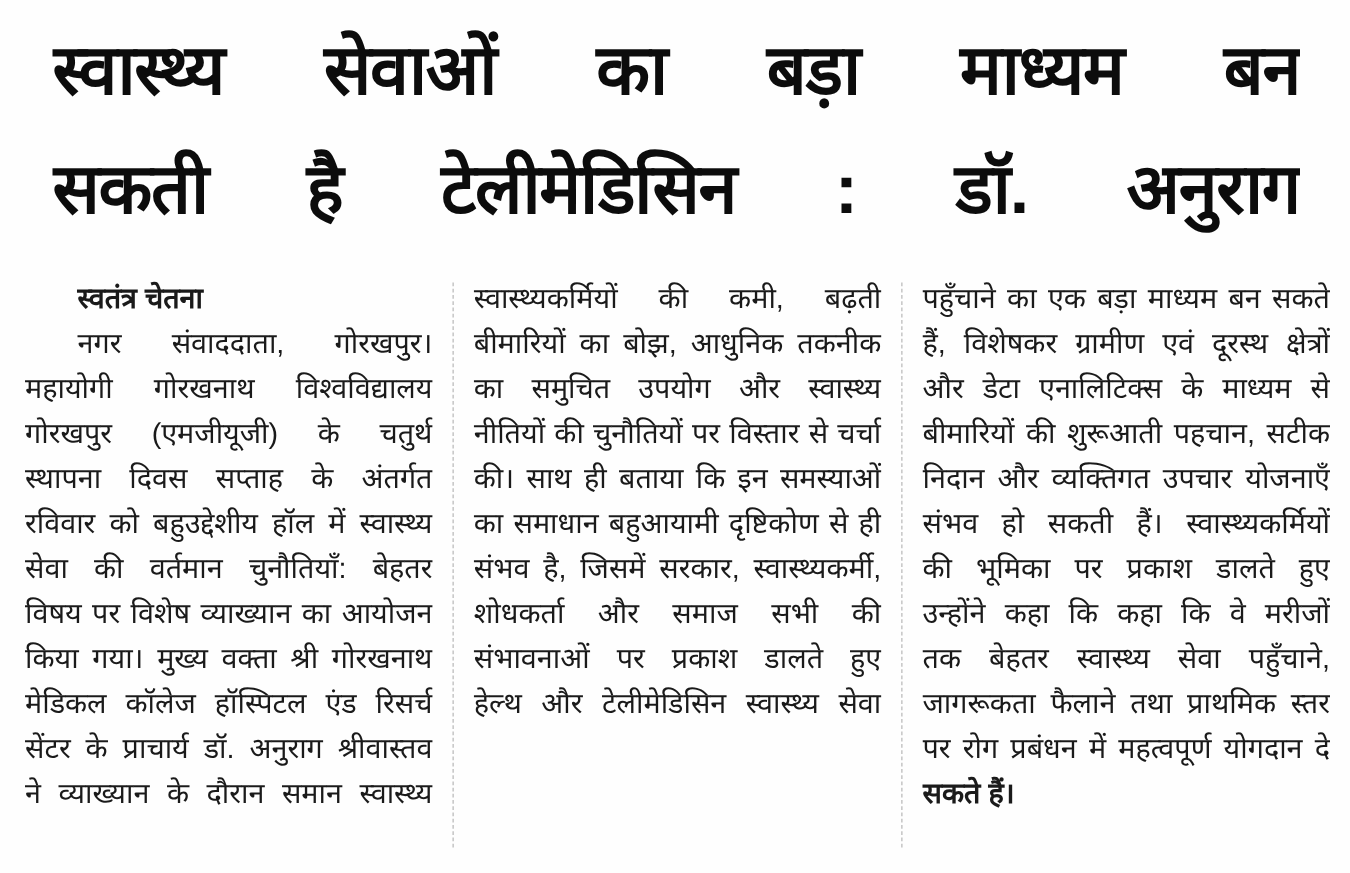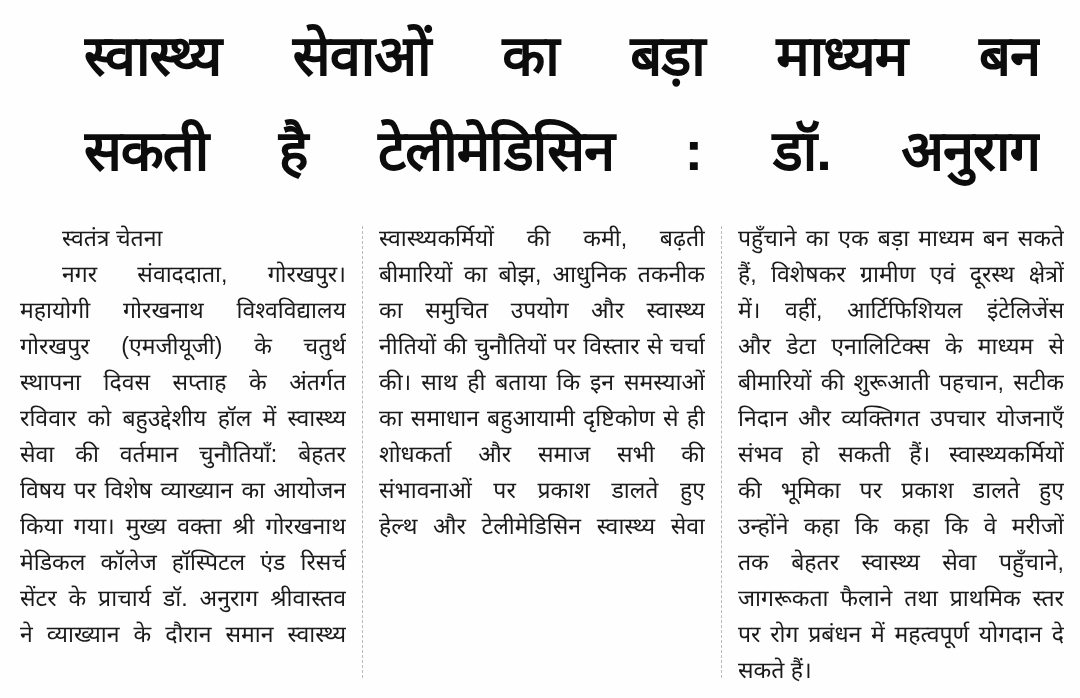--- a/index.html
+++ b/index.html
@@ -12,21 +12,20 @@
   .page {
     position: relative;
     width: 1080px; height: 698px;
     background: #fefefe;
     color: #161616;
     overflow: hidden;
   }
   
   .headline {
     padding: 8px 40px 0 42px;
-    margin-left: 42px;
   }
   .hl {
     font-size: 56px;
     font-weight: 800;
     letter-spacing: -1px;
     line-height: 95px;
     color: #0c0c0c;
     text-align: justify;
     text-align-last: justify;
     height: 95px;
@@ -53,21 +52,21 @@
   .line {
     font-size: 23px;
     line-height: 36px;
     height: 36px;
     overflow: hidden;
     color: #1a1a1a;
     text-align: justify;
     text-align-last: justify;
   }
   .indent { padding-left: 42px; }
-  .noj { text-align: center; text-align-last: left; }
+  .noj { text-align: center; text-align-last: left; font-weight: bold; }
 </style>
 </head>
 <body>
 
 <div class="page">
 
   <header class="headline">
     <div class="hl">स्वास्थ्य सेवाओं का बड़ा माध्यम बन</div>
     <div class="hl">सकती है टेलीमेडिसिन : डॉ. अनुराग</div>
   </header>
@@ -91,31 +90,31 @@
 
     <div class="rule"></div>
 
     <div class="col">
       <div class="line">स्वास्थ्यकर्मियों की कमी, बढ़ती</div>
       <div class="line">बीमारियों का बोझ, आधुनिक तकनीक</div>
       <div class="line">का समुचित उपयोग और स्वास्थ्य</div>
       <div class="line">नीतियों की चुनौतियों पर विस्तार से चर्चा</div>
       <div class="line">की। साथ ही बताया कि इन समस्याओं</div>
       <div class="line">का समाधान बहुआयामी दृष्टिकोण से ही</div>
+      <div class="line">संभव है, जिसमें सरकार, स्वास्थ्यकर्मी,</div>
       <div class="line">शोधकर्ता और समाज सभी की</div>
       <div class="line">संभावनाओं पर प्रकाश डालते हुए</div>
       <div class="line">हेल्थ और टेलीमेडिसिन स्वास्थ्य सेवा</div>
     </div>
 
     <div class="rule"></div>
 
     <div class="col">
       <div class="line">पहुँचाने का एक बड़ा माध्यम बन सकते</div>
       <div class="line">हैं, विशेषकर ग्रामीण एवं दूरस्थ क्षेत्रों</div>
-      <div class="line">में। वहीं, आर्टिफिशियल इंटेलिजेंस</div>
       <div class="line">और डेटा एनालिटिक्स के माध्यम से</div>
       <div class="line">बीमारियों की शुरूआती पहचान, सटीक</div>
       <div class="line">निदान और व्यक्तिगत उपचार योजनाएँ</div>
       <div class="line">संभव हो सकती हैं।  स्वास्थ्यकर्मियों</div>
       <div class="line">की भूमिका पर प्रकाश डालते हुए</div>
       <div class="line">उन्होंने कहा कि कहा कि वे मरीजों</div>
       <div class="line">तक बेहतर स्वास्थ्य सेवा पहुँचाने,</div>
       <div class="line">जागरूकता फैलाने तथा प्राथमिक स्तर</div>
       <div class="line">पर रोग प्रबंधन में महत्वपूर्ण योगदान दे</div>
       <div class="line noj">सकते हैं।</div>

